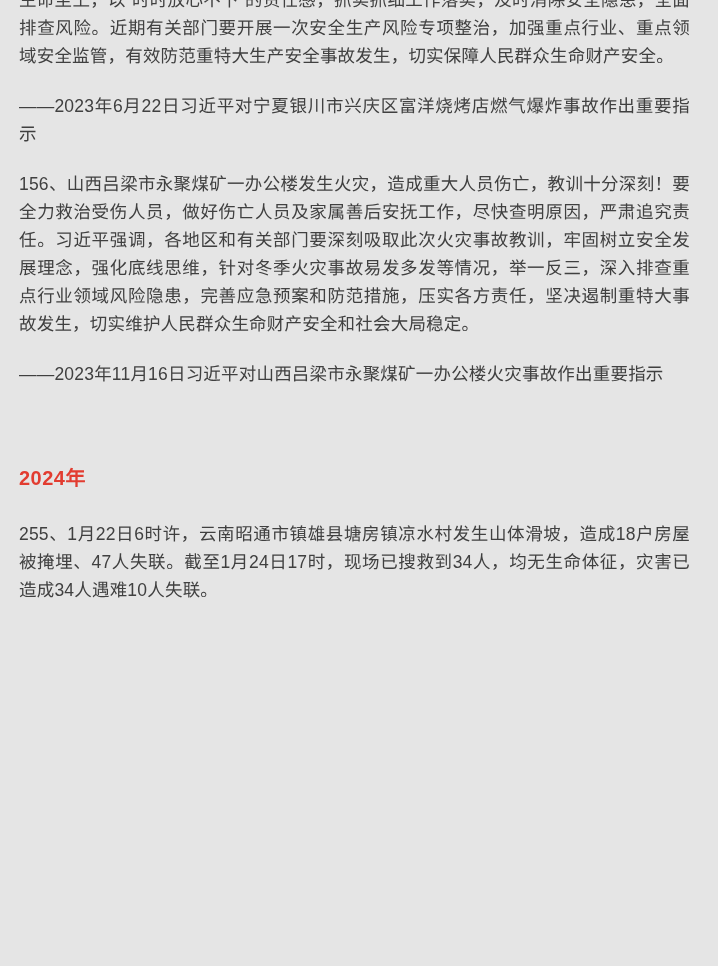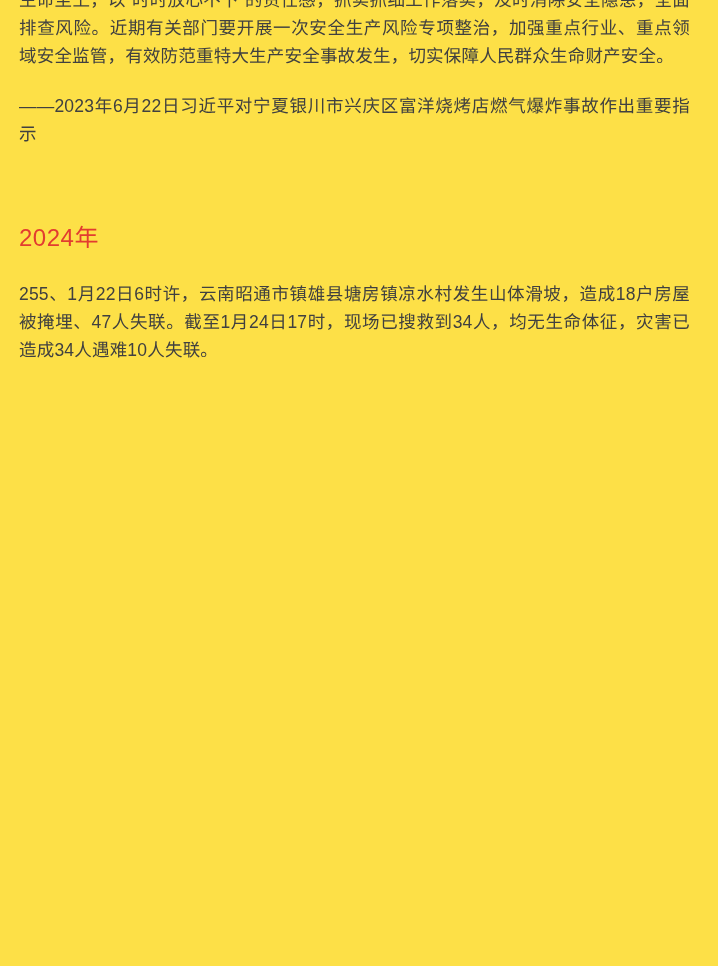--- a/index.html
+++ b/index.html
@@ -5,21 +5,21 @@
   html, body {
     margin: 0;
     padding: 0;
     background: #ffffff;
   }
   #page {
     position: relative;
     width: 718px;
     height: 966px;
     overflow: hidden;
-    background: #fde047;
+    background: #e5e5e5;
     font-family: "Liberation Sans", "DejaVu Sans", sans-serif;
   }
   #article {
     margin-top: -14px;
     padding: 0 28px 0 19px;
     color: #404040;
     font-size: 17.5px;
     line-height: 28px;
     text-align: justify;
     text-justify: inter-ideograph;
@@ -27,37 +27,39 @@
   }
   #article p {
     margin: 0 0 22px 0;
   }
   #article p.attribution {
     color: #404040;
   }
   #article h2.year-heading {
     margin: 70px 0 22px 0;
     color: #e23c30;
-    font-size: 24px;
+    font-size: 20px;
     line-height: 40px;
-    font-weight: normal;
+    font-weight: bold;
     text-align: left;
     letter-spacing: 0.5px;
   }
 </style>
 </head>
 <body>
 
 <div id="page">
   <div id="article">
     <p>生命至上，以“时时放心不下”的责任感，抓实抓细工作落实，及时消除安全隐患，全面排查风险。近期有关部门要开展一次安全生产风险专项整治，加强重点行业、重点领域安全监管，有效防范重特大生产安全事故发生，切实保障人民群众生命财产安全。</p>
 
     <p class="attribution">——2023年6月22日习近平对宁夏银川市兴庆区富洋烧烤店燃气爆炸事故作出重要指示</p>
 
+    <p>156、山西吕梁市永聚煤矿一办公楼发生火灾，造成重大人员伤亡，教训十分深刻！要全力救治受伤人员，做好伤亡人员及家属善后安抚工作，尽快查明原因，严肃追究责任。习近平强调，各地区和有关部门要深刻吸取此次火灾事故教训，牢固树立安全发展理念，强化底线思维，针对冬季火灾事故易发多发等情况，举一反三，深入排查重点行业领域风险隐患，完善应急预案和防范措施，压实各方责任，坚决遏制重特大事故发生，切实维护人民群众生命财产安全和社会大局稳定。</p>
 
 
+    <p class="attribution">——2023年11月16日习近平对山西吕梁市永聚煤矿一办公楼火灾事故作出重要指示</p>
 
     <h2 class="year-heading">2024年</h2>
 
     <p>255、1月22日6时许，云南昭通市镇雄县塘房镇凉水村发生山体滑坡，造成18户房屋被掩埋、47人失联。截至1月24日17时，现场已搜救到34人，均无生命体征，灾害已造成34人遇难10人失联。</p>
 
   </div>
 </div>
 
 </body></html>

